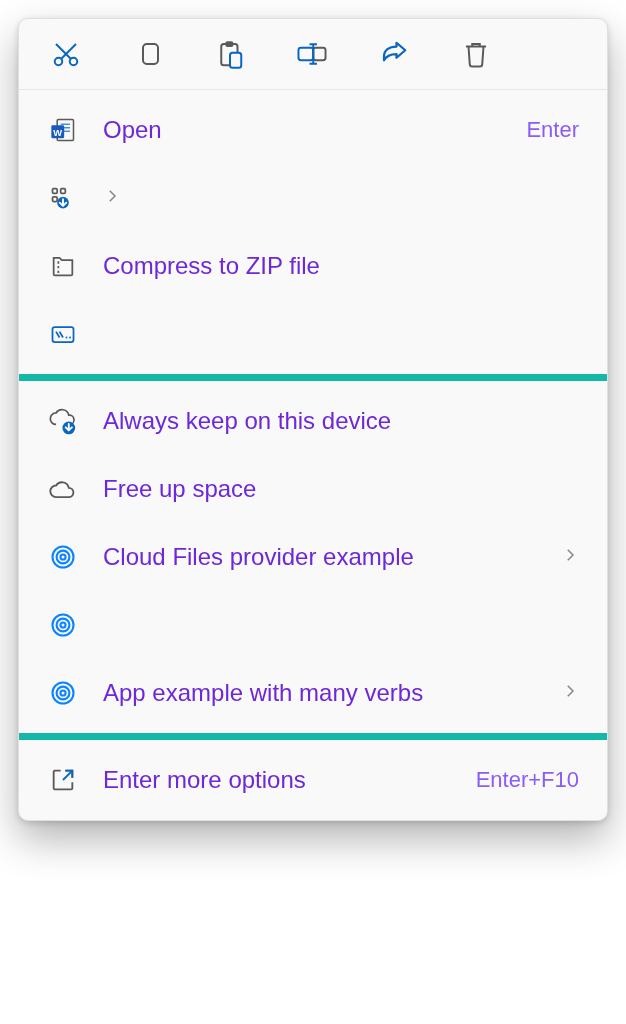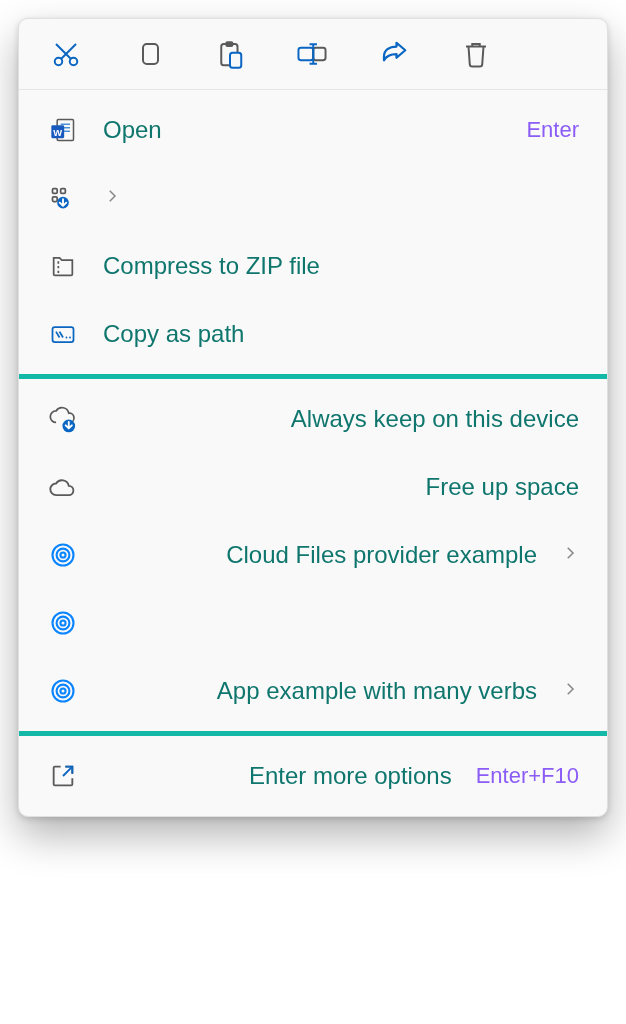--- a/index.html
+++ b/index.html
@@ -32,40 +32,40 @@
       height: 34px;
       display: flex;
       align-items: center;
       justify-content: center;
       cursor: pointer;
       color: #5a5a5a;
     }
     .toolbar .tb-btn.accent { color: #0a66c2; }
     .toolbar svg { display:block; }
     .section { padding: 6px 0; }
-    .section + .section { border-top: 5px solid #14b8a6; text-align: right; }
+    .section + .section { border-top: 7px solid #14b8a6; }
     .item {
       display: flex;
       align-items: center;
       gap: 24px;
       padding: 18px 28px;
       cursor: pointer;
     }
     .item .icon-slot {
       width: 32px;
       height: 32px;
       display:flex;
       align-items:center;
       justify-content:center;
       flex-shrink:0;
     }
     .item .label {
       flex: 1;
       font-size: 24px;
-      color: #0f766e;
+      color: #6d28d9;
     }
     .item .hint {
       font-size: 22px;
       color: #8b5cf6;
     }
     .item .chev { color: #888; }
     
     .spiral { stroke:#0a84ff; fill:none; }
   </style>
 </head>
@@ -163,21 +163,20 @@
 
     <div class="item">
       <span class="icon-slot">
         <svg width="28" height="28" viewBox="0 0 24 24" fill="none" stroke-width="1.5">
           <rect x="3" y="6" width="18" height="13" rx="2" stroke="#0a66c2"></rect>
           <path d="M6 10 l3 5 M9 10 l3 5" stroke="#0a66c2"></path>
           <circle cx="15" cy="15" r="0.8" fill="#0a66c2"></circle>
           <circle cx="18" cy="15" r="0.8" fill="#0a66c2"></circle>
         </svg>
       </span>
-      <span class="label">Copy as path</span>
     </div>
 
 
   </div>
 
   <div class="section">
 
     <div class="item">
       <span class="icon-slot">
         <svg width="30" height="30" viewBox="0 0 26 26" fill="none">

